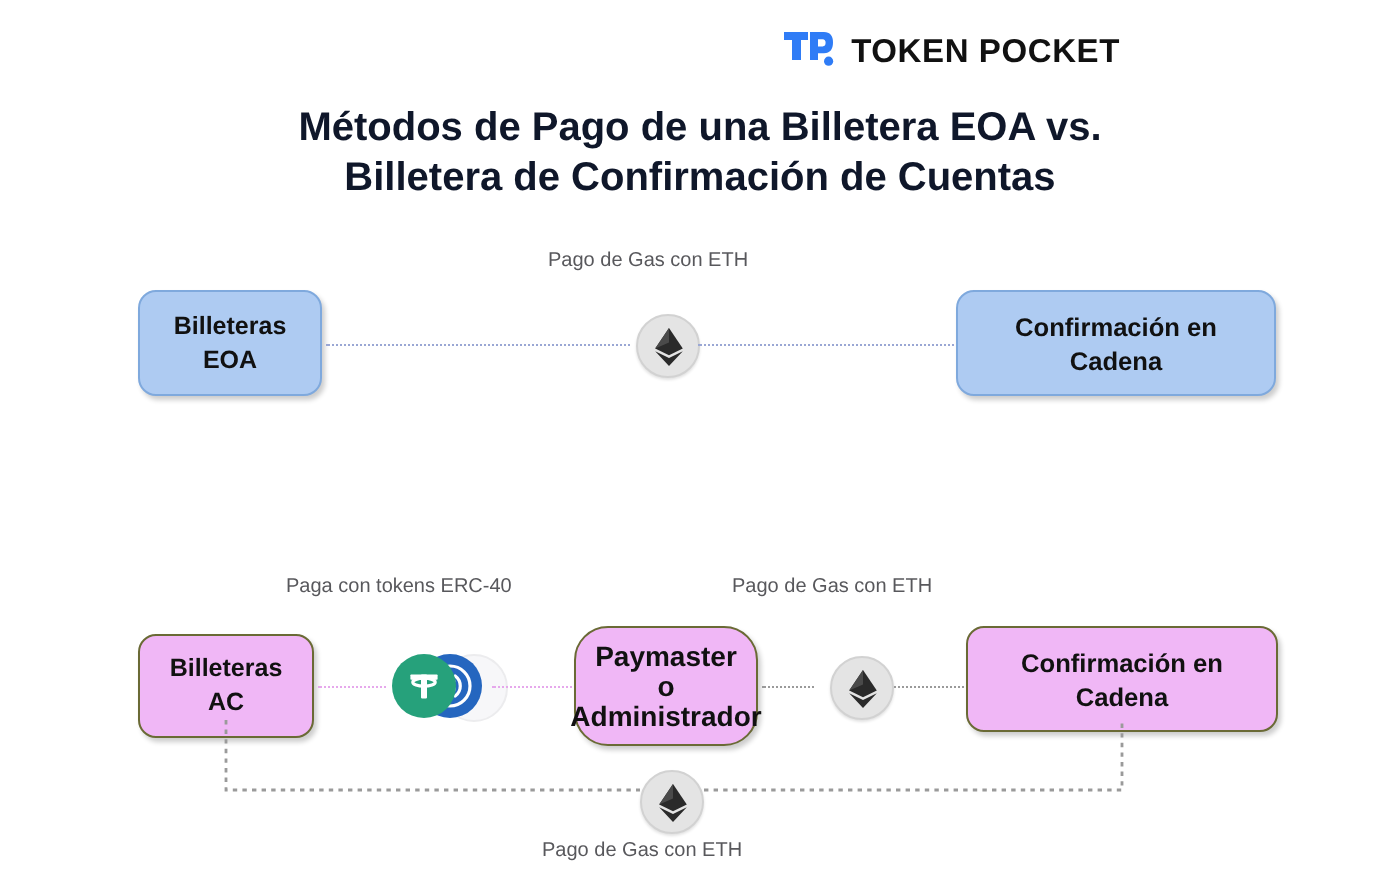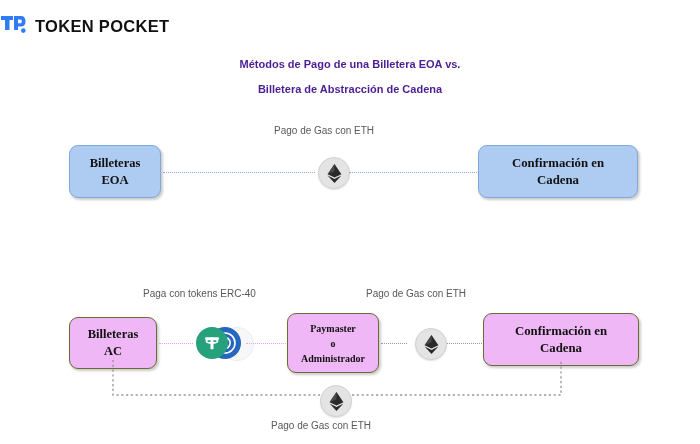--- a/index.html
+++ b/index.html
@@ -17,21 +17,21 @@
   }
 
   
   .brand {
     position: absolute;
     top: 14px;
     left: 0;
     width: 560px;
     display: flex;
     align-items: center;
-    justify-content: flex-start;
+    justify-content: flex-end;
     gap: 9px;
   }
   .brand-mark {
     position: relative;
     width: 26px;
     height: 24px;
     flex: none;
   }
   .brand-mark svg { display: block; }
   .brand-name {
@@ -42,61 +42,61 @@
     white-space: nowrap;
   }
 
   
   .title {
     position: absolute;
     top: 52px;
     left: 0;
     width: 700px;
     text-align: center;
-    font-size: 11px;
+    font-size: 20px;
     font-weight: bold;
     line-height: 25px;
-    color: #4c1d95;
+    color: #0f172a;
   }
   .title-line { display: block; }
 
   
   .node {
     position: absolute;
     box-sizing: border-box;
     display: flex;
     flex-direction: column;
     align-items: center;
     justify-content: center;
     border-radius: 9px;
     font-weight: bold;
     text-align: center;
     line-height: 17px;
     box-shadow: 1.5px 2px 2.5px rgba(0,0,0,0.20);
   }
-  .node span { display: block; font-family: Liberation Serif, serif; }
+  .node span { display: block; }
 
   .node-blue {
     background: #aecbf2;
     border: 1px solid #7fa9dd;
     color: #111111;
   }
   .node-pink {
     background: #f0b7f6;
     border: 1px solid #6a6a35;
     color: #111111;
   }
 
   
   #node-eoa        { left: 69px;  top: 145px; width: 92px;  height: 53px;  font-size: 12.5px; }
   #node-chain-1    { left: 478px; top: 145px; width: 160px; height: 53px;  font-size: 12.8px; }
 
   
   #node-ac         { left: 69px;  top: 317px; width: 88px;  height: 52px;  font-size: 12.5px; }
-  #node-paymaster  { left: 287px; top: 313px; width: 92px;  height: 60px;  font-size: 10px; line-height: 15px; }
+  #node-paymaster  { left: 287px; top: 313px; width: 92px;  height: 60px;  font-size: 14px; line-height: 15px; border-radius: 17px; }
   #node-chain-2    { left: 483px; top: 313px; width: 156px; height: 53px;  font-size: 12.8px; }
 
   
   .edge-label {
     position: absolute;
     font-size: 10px;
     color: #58585c;
     white-space: nowrap;
     line-height: 14px;
   }
@@ -200,21 +200,21 @@
       <path d="M14 2 H21 C24 2 25.5 4 25.5 7.2 C25.5 10.5 24 12.6 21 12.6 H18 V16 H14 Z
                M18 5.6 V9.2 H20.3 C21.3 9.2 21.8 8.5 21.8 7.4 C21.8 6.3 21.3 5.6 20.3 5.6 Z" fill="#2f7cf6"></path>
       <circle cx="23.3" cy="16.6" r="2.3" fill="#2f7cf6"></circle>
     </svg>
   </span>
   <span class="brand-name">TOKEN POCKET</span>
 </div>
 
 <div class="title">
   <span class="title-line">Métodos de Pago de una Billetera EOA  vs.</span>
-  <span class="title-line">Billetera de Abstracción de Cadena</span>
+  <span class="title-line">Billetera de Confirmación de Cuentas</span>
 </div>
 
 <div class="edge-label" id="label-gas-1">Pago de Gas con ETH</div>
 
 <div class="node node-blue" id="node-eoa">
   <span>Billeteras</span>
   <span>EOA</span>
 </div>
 
 <div class="line line-h" id="line-r1-a"></div>

